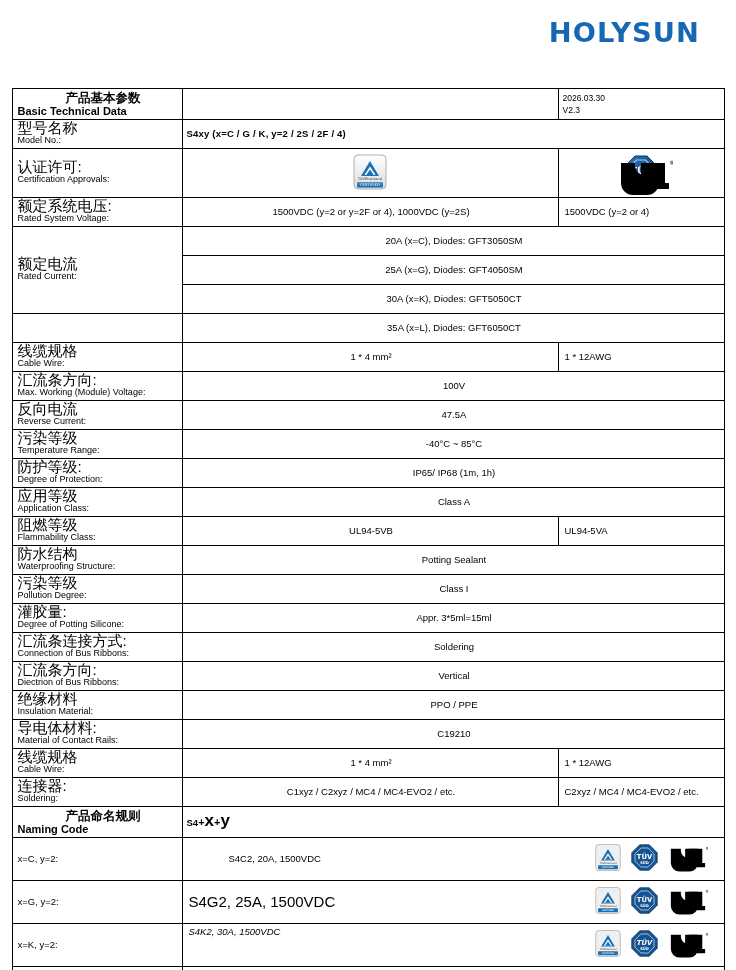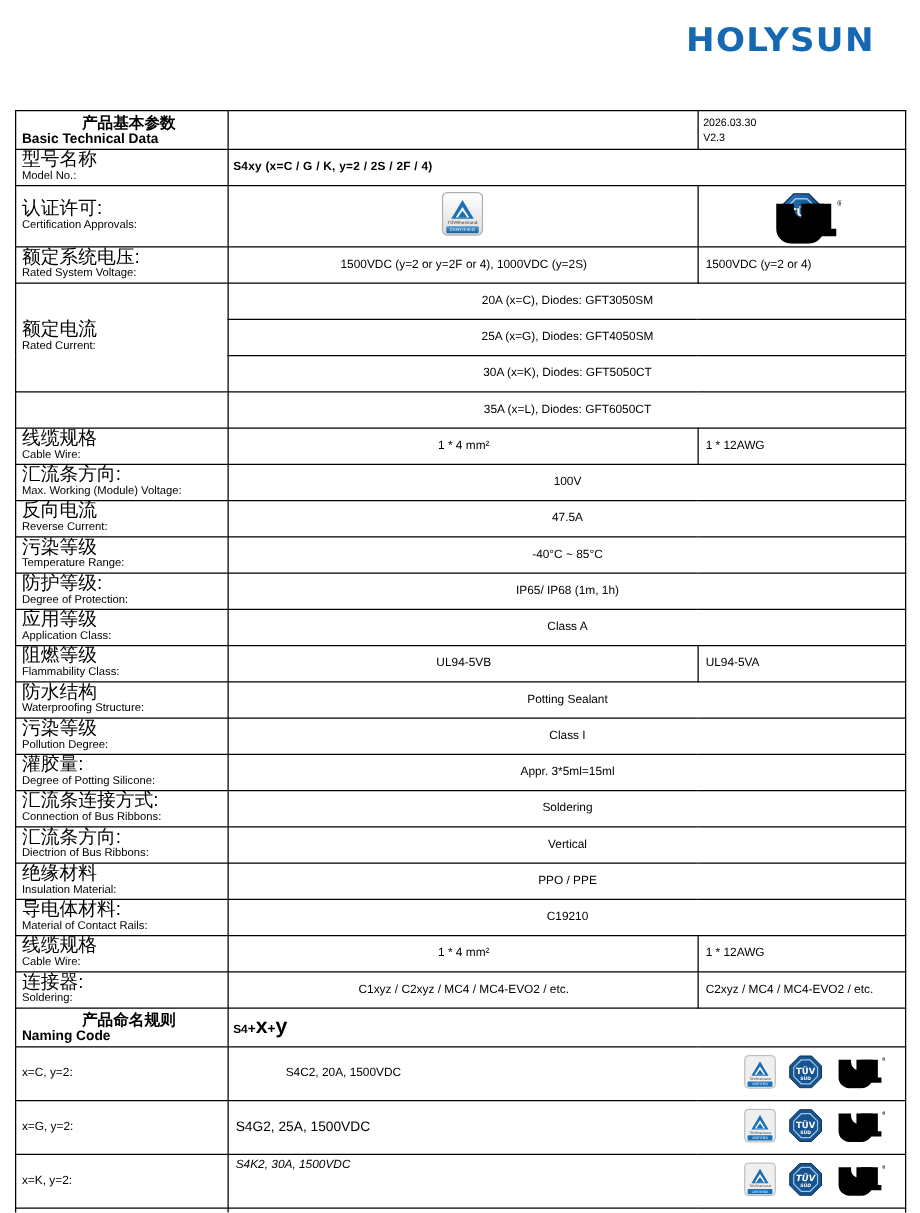--- a/index.html
+++ b/index.html
@@ -439,21 +439,21 @@
           </span>
         </div>
       </div>
     </td>
   </tr>
 
   <tr>
     <td class="lbl" style="height:38px">x=G, y=2:</td>
     <td colspan="2" style="padding:0 !important">
       <div style="display:flex;align-items:center;height:38px;">
-        <div style="flex:1;padding-left:6px;font-size:11px;">S4G2, 25A, 1500VDC</div>
+        <div style="flex:1;padding-left:6px;font-size:15px;">S4G2, 25A, 1500VDC</div>
         <div class="logo-row">
           <span>
             <svg width="26" height="29" viewBox="0 0 34 36" aria-hidden="true">
               <rect x="1" y="1" width="32" height="34" rx="4" ry="4" fill="#efefef" stroke="#b0b0b0" stroke-width="1"></rect>
               <path d="M17 7 L26 22 L8 22 Z" fill="#1a6fb5"></path>
               <path d="M17 12.5 L22.5 21 L11.5 21 Z" fill="#ffffff"></path>
               <path d="M17 15.5 L20.8 21 L13.2 21 Z" fill="#1a6fb5"></path>
               <text x="17" y="26.4" font-family="DejaVu Sans, sans-serif" font-size="3.2" fill="#333" text-anchor="middle">TÜVRheinland</text>
               <rect x="4" y="28" width="26" height="5.5" rx="1" fill="#1a6fb5"></rect>
               <text x="17" y="32" font-family="DejaVu Sans, sans-serif" font-size="3.2" fill="#fff" text-anchor="middle">CERTIFIED</text>

